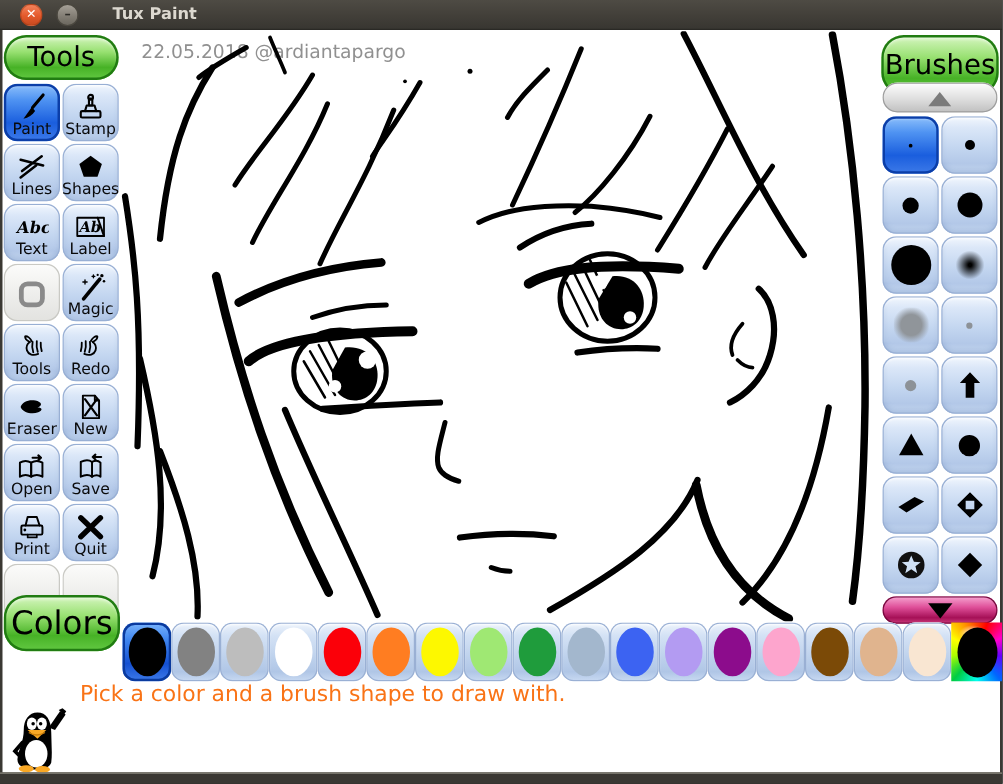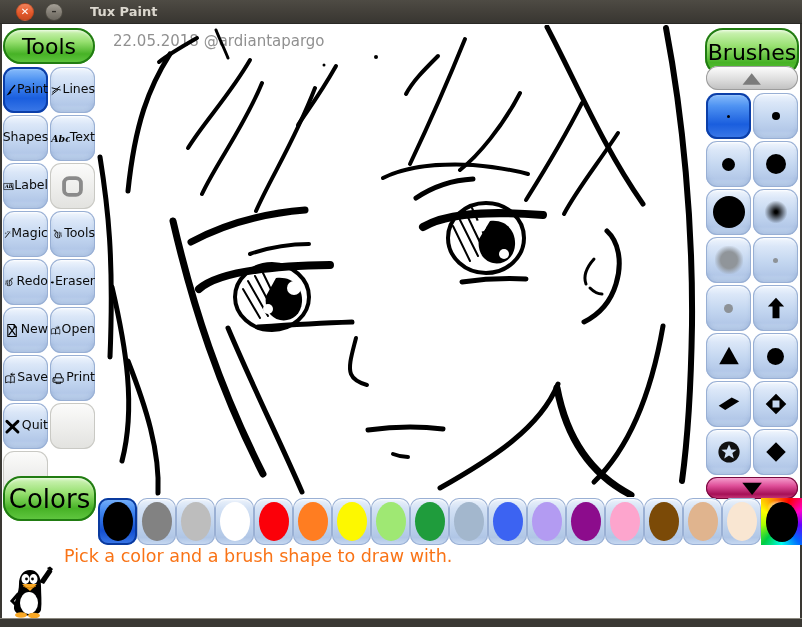--- a/index.html
+++ b/index.html
@@ -20,21 +20,21 @@
     box-shadow:inset 0 0 0 2px #217c12, inset 0 3px 3px rgba(255,255,255,.75);}
   .pill-tools{left:3px;top:28px;width:92px;height:36px;font-size:22px;}
   .pill-brushes{left:705px;top:28px;width:94px;height:48px;font-size:22px;}
   .pill-colors{left:3px;top:476px;width:93px;height:45px;font-size:26px;}
   
   .scrollpill{position:absolute;display:flex;align-items:center;justify-content:center;border-radius:12px;}
   .scroll-up{left:706px;top:66px;width:92px;height:24px;background:linear-gradient(180deg,#ffffff 0%,#dedede 55%,#bfbfbf 100%);box-shadow:inset 0 0 0 1px #9c9c9c;color:#7b7b7b;font-size:15px;}
   .scroll-down{left:706px;top:477px;width:92px;height:22px;background:linear-gradient(180deg,#f7a6d2 0%,#df4f99 40%,#a61057 78%,#cc3d7c 100%);box-shadow:inset 0 0 0 1px #750a3e;color:#000;font-size:16px;}
   .scrollpill span{line-height:1;transform:scaleX(1.6);}
   
-  .btn{border-radius:11px;display:flex;align-items:center;justify-content:center;flex-direction:row;
+  .btn{border-radius:11px;display:flex;align-items:center;justify-content:center;flex-direction:column;
     background:linear-gradient(180deg,#f3f8fe 0%,#dbe7f8 20%,#c3d6f0 55%,#b3c8e8 82%,#cbdcf3 100%);
     box-shadow:inset 0 0 0 1px #98afd4, inset 0 2px 2px rgba(255,255,255,.95), inset 0 -3px 4px rgba(108,140,190,.35);}
   .btn.selected{background:linear-gradient(180deg,#90c2fc 0%,#4f93f2 28%,#1a5ede 68%,#3d7ae8 100%);
     box-shadow:inset 0 0 0 2px #0b3ea8, inset 0 2px 2px rgba(255,255,255,.55);}
   .btn.blank{background:linear-gradient(180deg,#fcfcfb 0%,#ececea 60%,#e2e2df 100%);box-shadow:inset 0 0 0 1px #cფc7c2;box-shadow:inset 0 0 0 1px #c9c9c4;}
   
   .tools-grid{position:absolute;left:2px;top:66px;width:95px;display:grid;grid-template-columns:47px 47px;grid-auto-rows:48px;}
   .tool{margin:1px;font-size:12.5px;color:#0a0a0a;}
   .tool .ticon{width:27px;height:27px;margin-top:1px;}
   .tool .tlabel{line-height:1;margin-top:-2px;}
@@ -84,20 +84,31 @@
       <span>Tools</span>
     </div>
 
   <div class="tools-grid">
     <div class="btn tool selected">
       <svg class="ticon" viewBox="0 0 24 24">
           <path d="M20,3.5 L12.5,12.5" class="tool-icon-stroke" stroke-width="2.2"></path>
           <path d="M12,12 L6,20.5 C9.5,19.8 12.5,18 14.3,15 Z" fill="#000"></path>
         </svg>
       <span class="tlabel">Paint</span>
+    </div>
+    <div class="btn tool">
+      <svg class="ticon" viewBox="0 0 24 24">
+          <g class="tool-icon-stroke" stroke-width="1.5">
+            <rect x="5" y="15" width="14" height="4.6" rx="1"></rect>
+            <path d="M8,15 L9.2,11 H14.8 L16,15"></path>
+            <rect x="10.8" y="6" width="2.4" height="5"></rect>
+            <circle cx="12" cy="5.2" r="1.7"></circle>
+          </g>
+        </svg>
+      <span class="tlabel">Stamp</span>
     </div>
     <div class="btn tool">
       <svg class="ticon" viewBox="0 0 24 24">
           <path d="M4,7 L20,11 M5,15 L19,4.5 M4,19.5 L15,11" class="tool-icon-stroke" stroke-width="1.8"></path>
         </svg>
       <span class="tlabel">Lines</span>
     </div>
     <div class="btn tool">
       <svg class="ticon" viewBox="0 0 24 24">
           <path d="M12,4 L20,10 L16.9,19 L7.1,19 L4,10 Z" fill="#000"></path>

